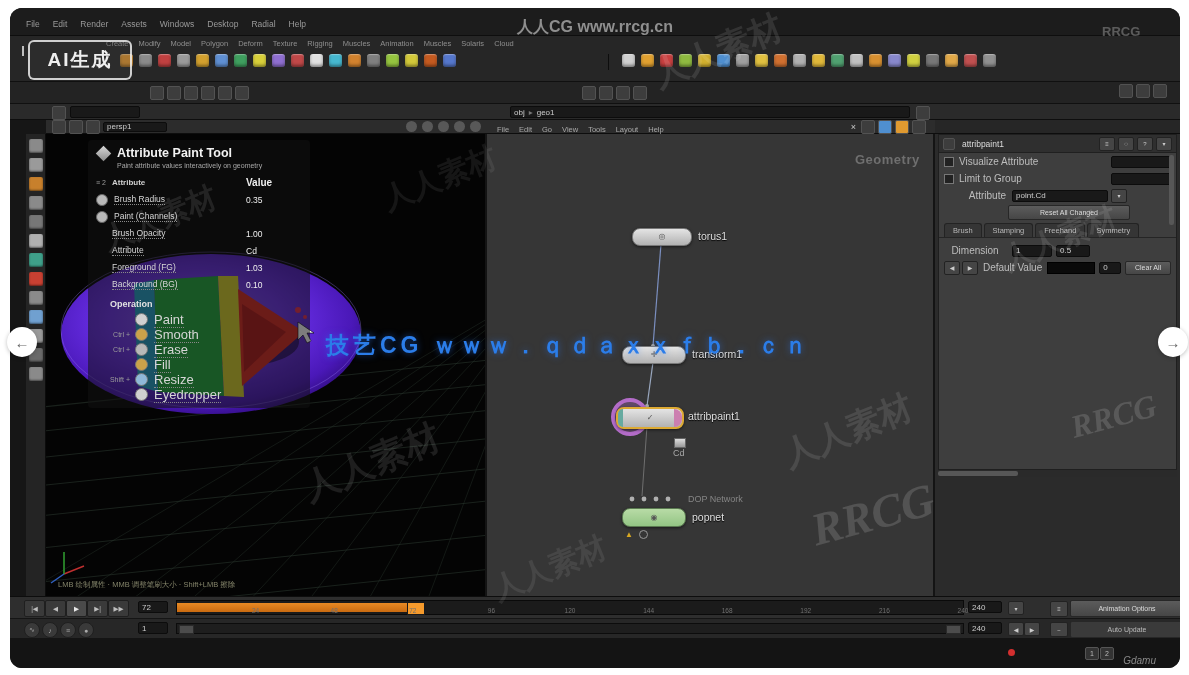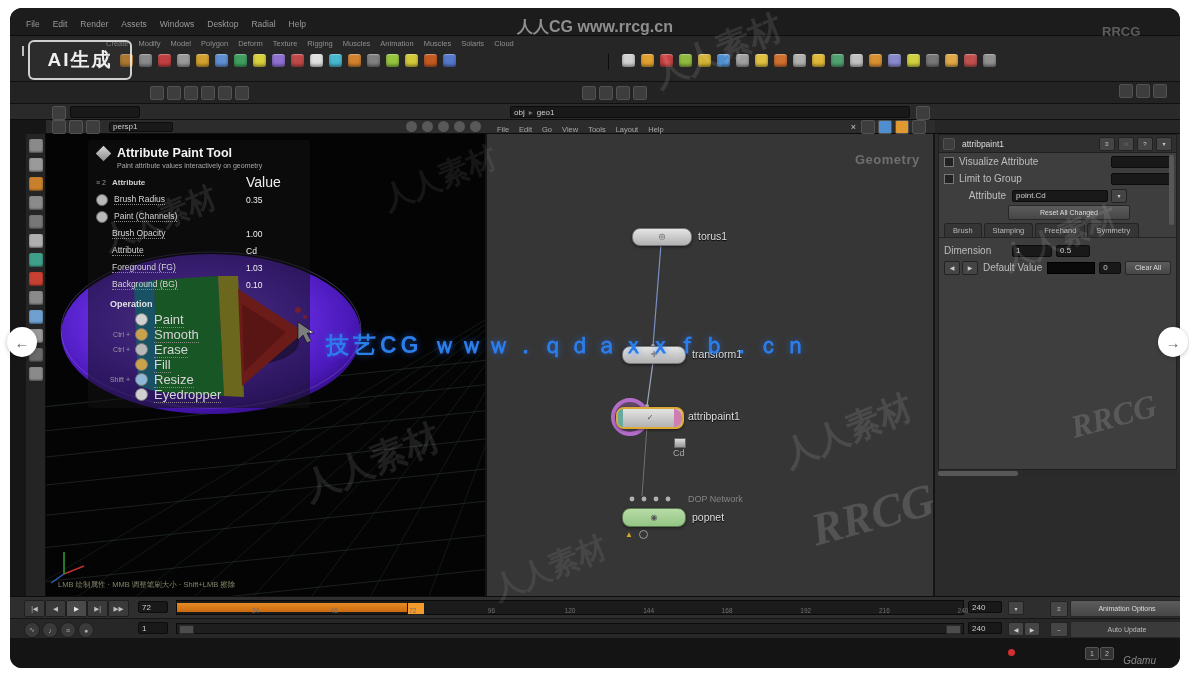--- a/index.html
+++ b/index.html
@@ -188,21 +188,21 @@
       <span style="color:#777;margin:0 4px">▸</span>
       <span>geo1</span>
     </div>
     <span class="mini" style="position:absolute;left:906px;top:2px"></span>
   </div>
 
   <div class="paneStrip" style="left:36px;width:441px;padding-left:6px">
     <span class="mini"></span>
     <span class="mini"></span>
     <span class="mini"></span>
-    <span class="field" style="width:64px;height:10px;margin-left:6px">persp1</span>
+    <span class="field" style="width:64px;height:10px;">persp1</span>
     <span style="margin-left:auto;margin-right:6px">
       <span class="rico"></span><span class="rico"></span><span class="rico"></span><span class="rico"></span><span class="rico"></span>
     </span>
   </div>
 
   <div class="paneStrip" style="left:477px;width:448px;padding-left:10px">
     <span><span class="netmenu-item">File</span><span class="netmenu-item">Edit</span><span class="netmenu-item">Go</span><span class="netmenu-item">View</span><span class="netmenu-item">Tools</span><span class="netmenu-item">Layout</span><span class="netmenu-item">Help</span></span>
     <span style="margin-left:auto;margin-right:6px;display:flex;align-items:center">
       <span style="color:#ccc;font-size:9px;margin-right:5px">×</span>
       <span class="mini"></span>
@@ -282,21 +282,21 @@
     
     <div id="paintPanel">
       <div class="pp-title">
         <span class="pp-diamond"></span>
         <span class="pp-title-text">Attribute Paint Tool</span>
       </div>
       <div class="pp-sub">Paint attribute values interactively on geometry</div>
       <div class="pp-head">
         <span style="color:#9a9a9a;font-size:7px;margin-right:6px">≡ 2</span>
         <span style="font-size:8px;color:#cfcfcf;font-weight:bold">Attribute</span>
-        <span style="margin-left:auto;width:56px;font-size:14px;color:#eee;font-weight:normal">Value</span>
+        <span style="margin-left:auto;width:56px;font-size:10px;color:#eee;font-weight:bold">Value</span>
       </div>
       <div class="pp-row">
           <span class="pp-ico"></span>
           <span class="pp-label">Brush Radius</span>
           <span class="pp-val">0.35</span>
         </div>
       <div class="pp-row">
           <span class="pp-ico"></span>
           <span class="pp-label">Paint (Channels)</span>
           <span class="pp-val"></span>
@@ -424,21 +424,21 @@
       <div class="p-row">
           <span class="wbtn" style="margin-left:64px;width:120px;height:13px">Reset All Changed</span>
         </div>
       <div class="ptabs">
           <span class="ptab">Brush</span>
           <span class="ptab">Stamping</span>
           <span class="ptab">Freehand</span>
           <span class="ptab">Symmetry</span>
         </div>
       <div class="p-row" style="margin-top:4px">
-          <span class="p-label" style="width:62px;text-align:left;margin-right:6px">Dimension</span>
+          <span class="p-label" style="width:62px;text-align:center;margin-right:6px">Dimension</span>
           <span class="field" style="width:40px">1</span>
           <span class="field" style="width:34px;margin-left:4px">0.5</span>
         </div>
       <div class="p-row">
           <span class="gbtn">◀</span>
           <span class="gbtn" style="margin-left:2px">▶</span>
           <span class="p-label" style="margin:17px 5px">Default Value</span>
           <span style="width:46px;height:10px;background:#0a0a0a;border:1px solid #000"></span>
           <span class="field" style="width:22px;margin-left:4px">0</span>
           <span class="wbtn" style="width:44px;height:12px;margin-left:4px">Clear All</span>

